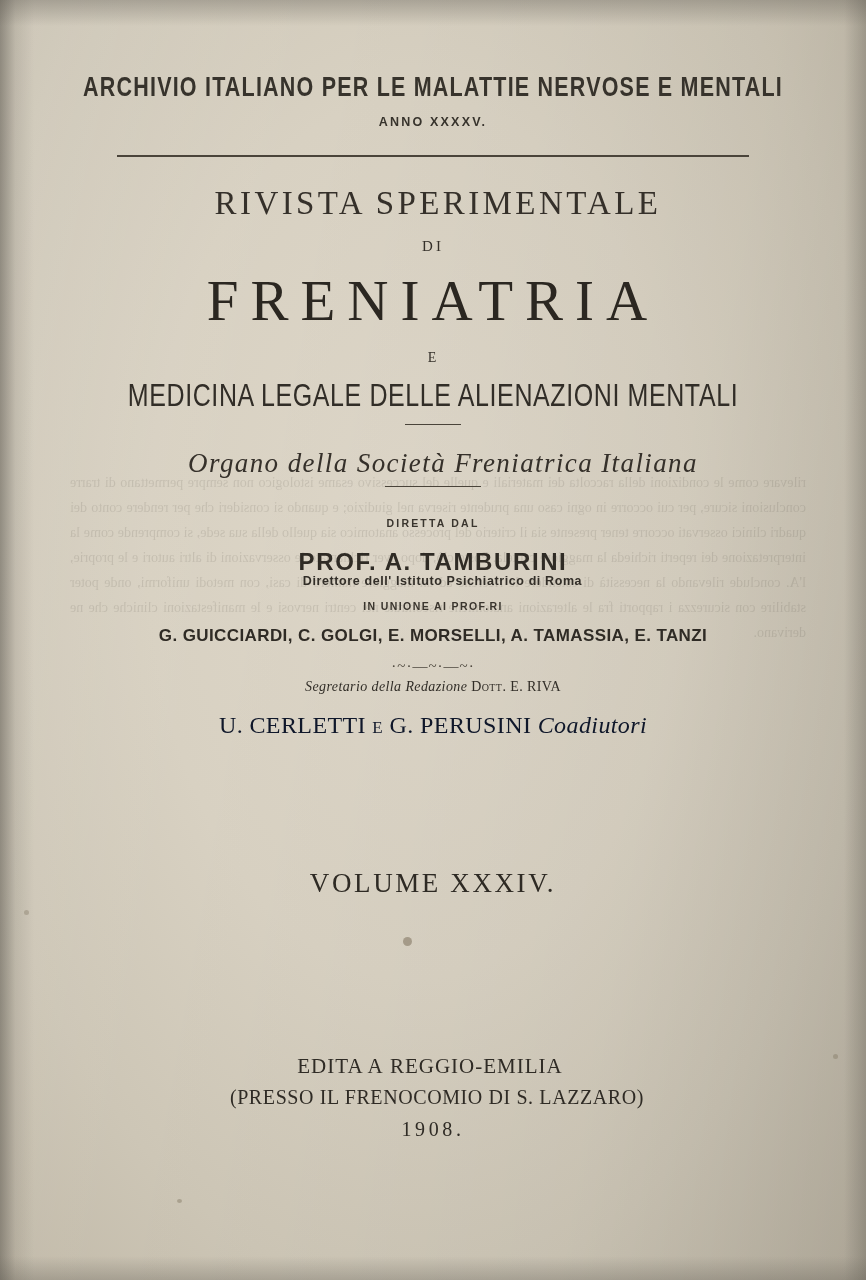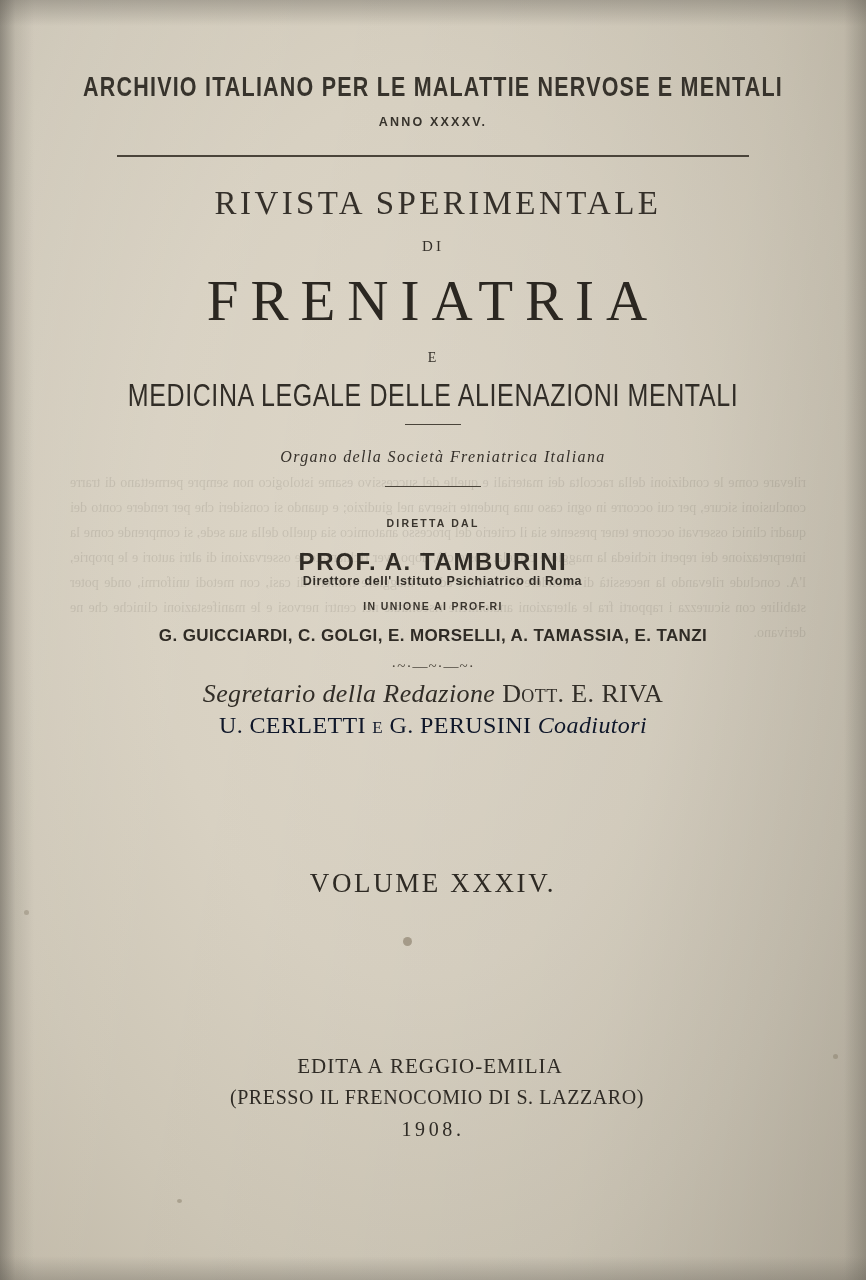--- a/index.html
+++ b/index.html
@@ -149,21 +149,21 @@
     transform: scaleY(1.22);
     transform-origin: center top;
     color: #312d27;
   }
   .rule-small-1 { top: 424px; width: 56px; height: 1.2px; }
 
   .t-organo {
     position: absolute; top: 448px; left: 0; right: 0;
     font-family: "Liberation Serif", serif;
     font-style: italic;
-    font-size: 16px;
+    font-size: 27px;
     letter-spacing: 1.4px;
     color: #35302a;
     margin-left: 20px;
   }
   .rule-small-2 { top: 486px; width: 96px; height: 1.4px; }
 
   .t-diretta {
     position: absolute; top: 517px; left: 0; right: 0;
     font-family: "Liberation Sans", sans-serif;
     font-size: 10.5px;
@@ -206,21 +206,21 @@
   }
   .ornament {
     position: absolute; top: 658px; left: 0; right: 0;
     font-size: 15px;
     letter-spacing: 1px;
     color: #4a443a;
     font-family: "Liberation Serif", serif;
   }
   .t-segretario {
     position: absolute; top: 679px; left: 0; right: 0;
-    font-size: 26px;
+    font-size: 14px;
     letter-spacing: 0.4px;
     color: #312d27;
     font-family: "Liberation Serif", serif;
   }
   .t-segretario i { font-style: italic; }
   .t-coadiutori {
     position: absolute; top: 712px; left: 0; right: 0;
     font-size: 24px;
     letter-spacing: 0.4px;
     color: #0f172a;

